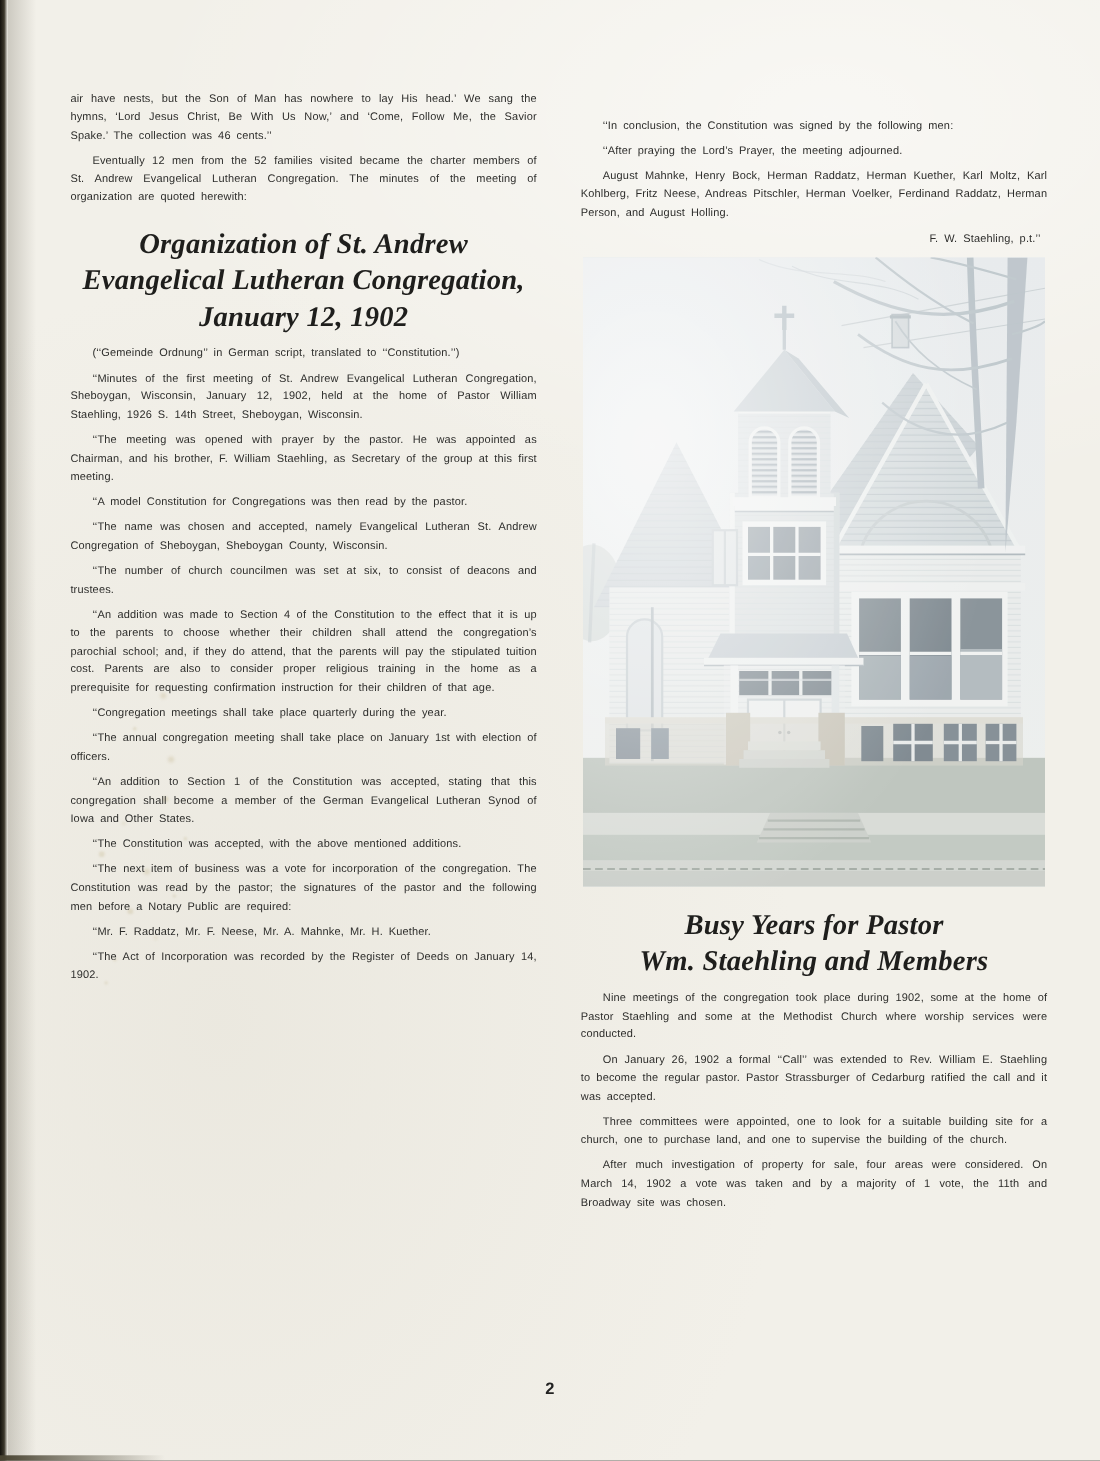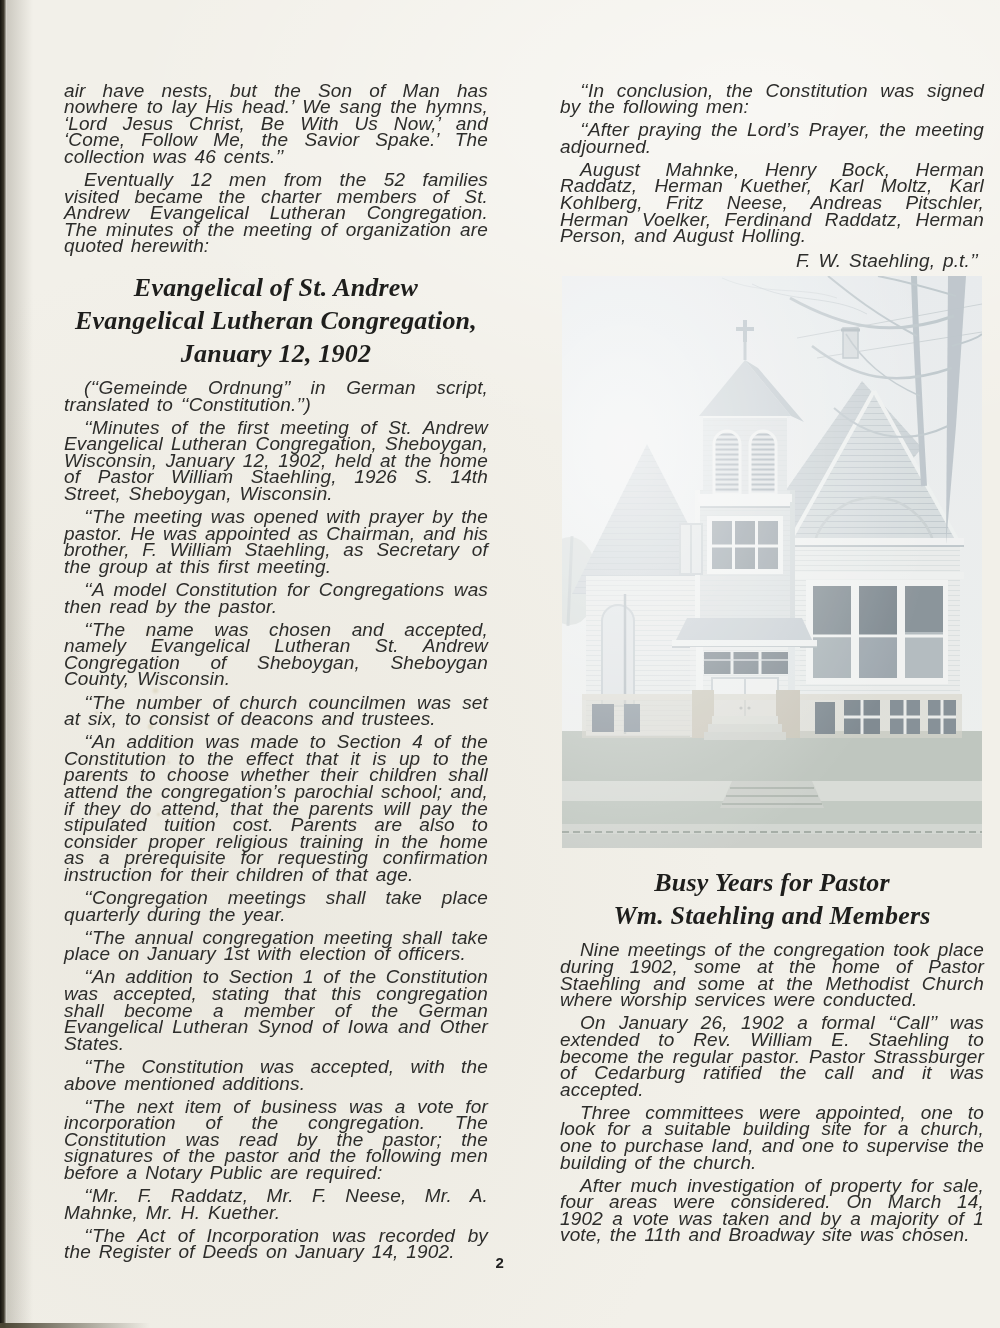--- a/index.html
+++ b/index.html
@@ -41,29 +41,28 @@
       92px 776px 2px 2px rgba(158,136,66,.17),
       133px 792px 3px 2px rgba(158,136,66,.20),
       158px 814px 2px 1px rgba(158,136,66,.16),
       118px 828px 2px 2px rgba(158,136,66,.17),
       141px 852px 3px 1px rgba(158,136,66,.18),
       104px 872px 2px 1px rgba(158,136,66,.15),
       96px 893px 2px 1px rgba(158,136,66,.14);
   }
   .col{position:absolute;top:76px;width:424px;}
   .col-left{left:64px;}
-  .col-right{left:560px;}
+  .col-right{left:528px;margin-top:24px;}
   .col p{
     margin:6.5px 0;
-    font-size:19px;line-height:16.6px;
+    font-size:10px;line-height:16.6px;
     text-align:justify;
     text-indent:20px;
     letter-spacing:.15px;word-spacing:2.4px;
     color:#2d2d2b;
-    font-style:italic;
   }
   .col p.noindent{text-indent:0;}
   .col p.sig{text-align:right;text-indent:0;padding-right:6px;margin-top:8px;}
   .heading{
     font-family:"Liberation Serif","DejaVu Serif",serif;
     font-style:italic;font-weight:600;
     font-size:26px;line-height:33px;
     text-align:center;color:#1e1e1c;
     margin:16px 0 10px 0;
     letter-spacing:.2px;
@@ -93,21 +92,21 @@
   <div class="edge-left"></div>
   <div class="edge-left-shadow"></div>
   <div class="edge-bottom"></div>
   <div class="stains"></div>
 
   <div class="col col-left">
     <p class="noindent">air have nests, but the Son of Man has nowhere to lay His head.’  We sang the hymns, ‘Lord Jesus Christ, Be With Us Now,’ and ‘Come, Follow Me, the Savior Spake.’  The collection was 46 cents.’’</p>
     <p>Eventually 12 men from the 52 families visited became the charter members of St. Andrew Evangelical Lutheran Congregation.  The minutes of the meeting of organization are quoted herewith:</p>
 
     <div class="heading">
-      <div>Evangelical of St. Andrew</div>
+      <div>Organization of St. Andrew</div>
       <div>Evangelical Lutheran Congregation,</div>
       <div>January 12, 1902</div>
     </div>
 
     <p>(‘‘Gemeinde Ordnung’’ in German script, translated to ‘‘Constitution.’’)</p>
     <p>‘‘Minutes of the first meeting of St. Andrew Evangelical Lutheran Congregation, Sheboygan, Wisconsin, January 12, 1902, held at the home of Pastor William Staehling, 1926 S. 14th Street, Sheboygan, Wisconsin.</p>
     <p>‘‘The meeting was opened with prayer by the pastor.  He was appointed as Chairman, and his brother, F. William Staehling, as Secretary of the group at this first meeting.</p>
     <p>‘‘A model Constitution for Congregations was then read by the pastor.</p>
     <p>‘‘The name was chosen and accepted, namely Evangelical Lutheran St. Andrew Congregation of Sheboygan, Sheboygan County, Wisconsin.</p>
     <p>‘‘The number of church councilmen was set at six, to consist of deacons and trustees.</p>

